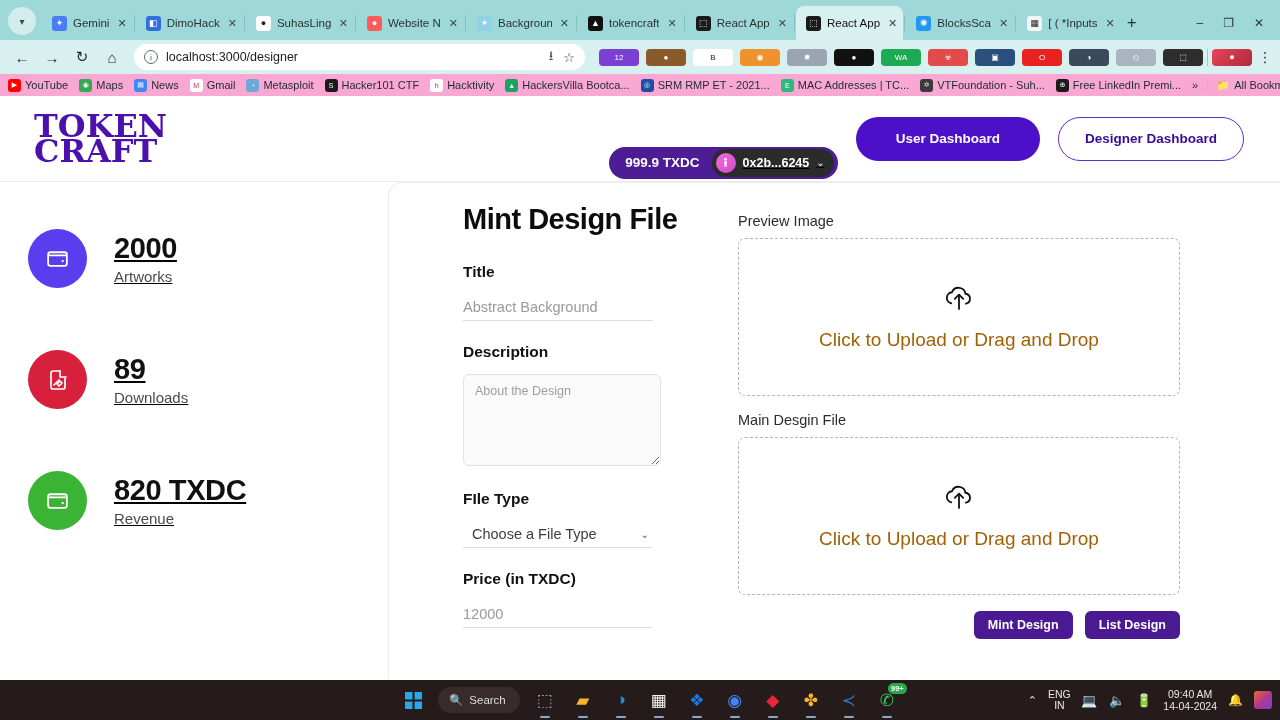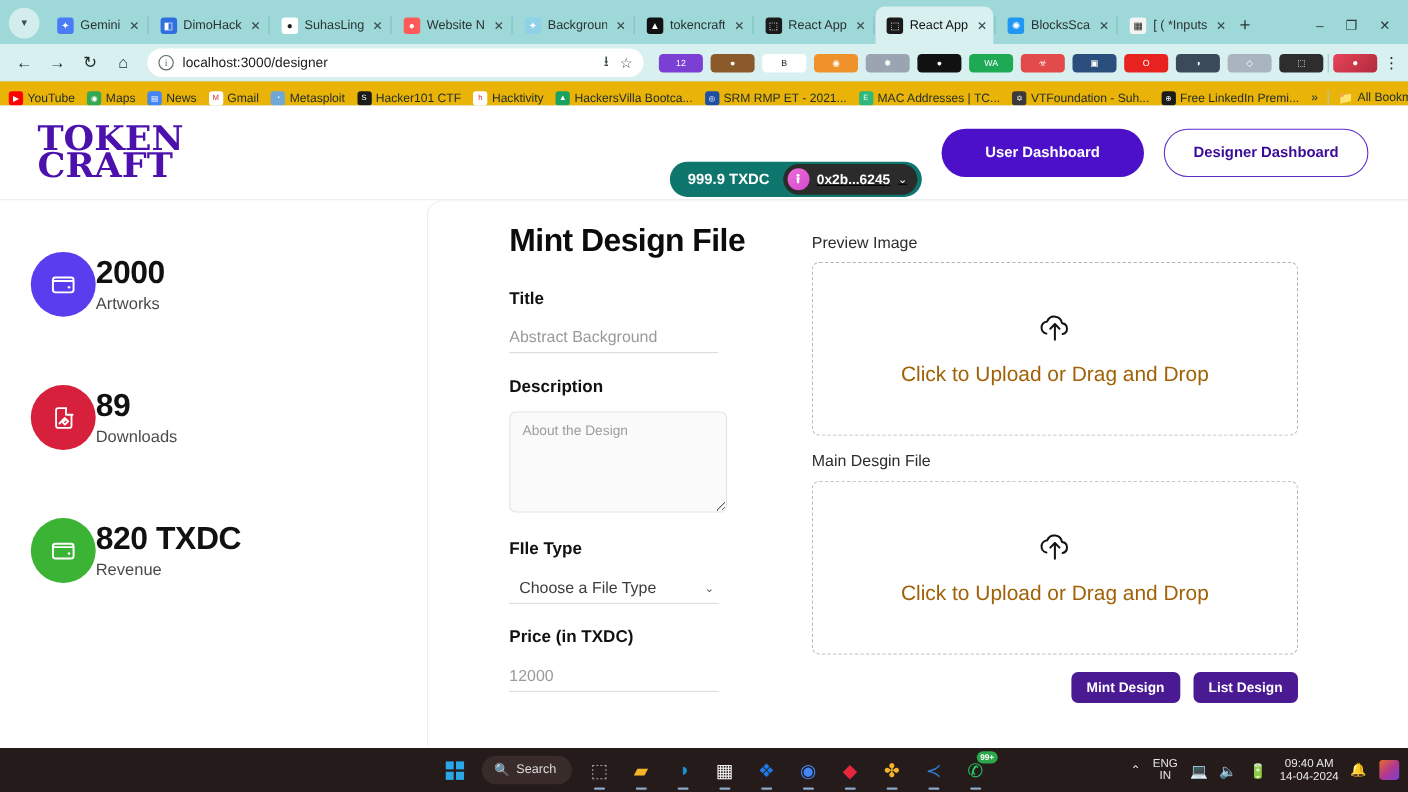--- a/index.html
+++ b/index.html
@@ -55,60 +55,60 @@
   .omnibox .info { width: 14px; height: 14px; border: 1.3px solid #5d6a6a; border-radius: 50%;
                    font-size: 9px; display: flex; align-items: center; justify-content: center;
                    color: #5d6a6a; flex: none; font-family: "Liberation Serif", serif; }
   .omni-right { margin-left: auto; display: flex; align-items: center; gap: 10px; color: #3a4a4a; font-size: 13px; }
   .ext-strip { display: flex; align-items: center; gap: 7px; padding-left: 6px; }
   .ext { width: 40px; height: 17px; border-radius: 4px; flex: none;
          display: flex; align-items: center; justify-content: center; font-size: 8px; color: #fff; position: relative; }
   .ext-divider { width: 1px; height: 17px; background: #a9c6c6; margin: 0 2px; }
   .kebab { font-size: 14px; color: #1c2a2a; letter-spacing: 0; padding-left: 4px; }
 
-  .bookmarks { height: 22px; display: flex; align-items: flex-end; gap: 11px; padding: 0 8px;
-               background: #eab308; font-size: 11px; color: #1d2b2b; }
+  .bookmarks { height: 22px; display: flex; align-items: center; gap: 11px; padding: 0 8px;
+               background: #f9a8d4; font-size: 11px; color: #1d2b2b; }
   .bm { display: flex; align-items: center; gap: 4px; white-space: nowrap; flex: none; }
   .bm .bfav { width: 13px; height: 13px; border-radius: 3px; flex: none;
               display: flex; align-items: center; justify-content: center; font-size: 7px; color: #fff; }
   .bm-right { margin-left: auto; display: flex; align-items: center; gap: 9px; }
   .bmsep { width: 1px; height: 14px; background: #a9c6c6; }
 
   
   .page { height: 584px; background: #fff; position: relative; overflow: hidden; }
 
   .apphdr { height: 86px; display: flex; align-items: center; padding: 0 36px;
             border-bottom: 1px solid #ececec; background: #fff; }
   .logo { line-height: 0.78; font-family: "DejaVu Serif", serif; font-weight: 700;
           color: #4c11ac; font-size: 31px; letter-spacing: 0px; transform: scaleX(1.03); }
   .logo span { display: block; }
   .hdr-right { margin-left: auto; display: flex; align-items: center; gap: 18px; }
 
-  .wallet { height: 32px; background: #0f766e; border-radius: 18px;
+  .wallet { height: 32px; background: #4c1d95; border-radius: 18px;
             display: flex; align-items: center; padding: 0 4px 0 0; margin-top: 48px; }
   .wallet .bal { color: #fff; font-size: 13.5px; font-weight: 700; padding: 0 12px 0 16px; }
   .wallet .addrbox { background: #2b2b2b; border-radius: 16px; height: 28px;
                      display: flex; align-items: center; gap: 7px; padding: 0 9px 0 4px; text-decoration: underline; }
   .wallet .avatar { width: 20px; height: 20px; border-radius: 50%;
                     background: linear-gradient(140deg,#f06bd8,#d34ad0); flex: none;
                     display:flex; align-items:center; justify-content:center; }
   .wallet .addr { color: #fff; font-size: 12.5px; font-weight: 700; }
   .wallet .chev { color: #fff; font-size: 10px; }
 
   .btn-primary { background: #4c10c8; color: #fff; border: none; border-radius: 22px;
                  height: 44px; padding: 0 40px; font-size: 13.5px; font-weight: 700;
                  font-family: "Liberation Sans", sans-serif; }
   .btn-outline { background: #fff; color: #3a0b96; border: 1.4px solid #5f2ecb; border-radius: 22px;
                  height: 44px; padding: 0 26px; font-size: 13.5px; font-weight: 700;
                  font-family: "Liberation Sans", sans-serif; }
 
   .body { display: flex; height: 497px; }
 
   .sidebar { width: 388px; padding: 47px 0 0 28px; flex: none; }
-  .stat { display: flex; align-items: center; margin-bottom: 62px; }
+  .stat { display: flex; align-items: center; gap: 27px; margin-bottom: 62px; text-decoration: underline; }
   .stat .circ { width: 59px; height: 59px; border-radius: 50%; flex: none;
                 display: flex; align-items: center; justify-content: center; }
   .stat .num { font-size: 29px; font-weight: 700; color: #111; letter-spacing: -0.4px; line-height: 1.15; }
   .stat .lbl { font-size: 15px; color: #4a4a4a; margin-top: 3px; }
 
   .card { flex: 1; border-left: 1px solid #ededed; border-top: 1px solid #ededed;
           border-top-left-radius: 14px; background: #fff; display: flex; padding: 20px 0 0 0; }
 
   .form { width: 335px; flex: none; padding: 0 0 0 74px; }
   .form h1 { font-size: 29px; font-weight: 700; color: #0c0c0c; letter-spacing: -0.5px; margin-bottom: 27px; }

